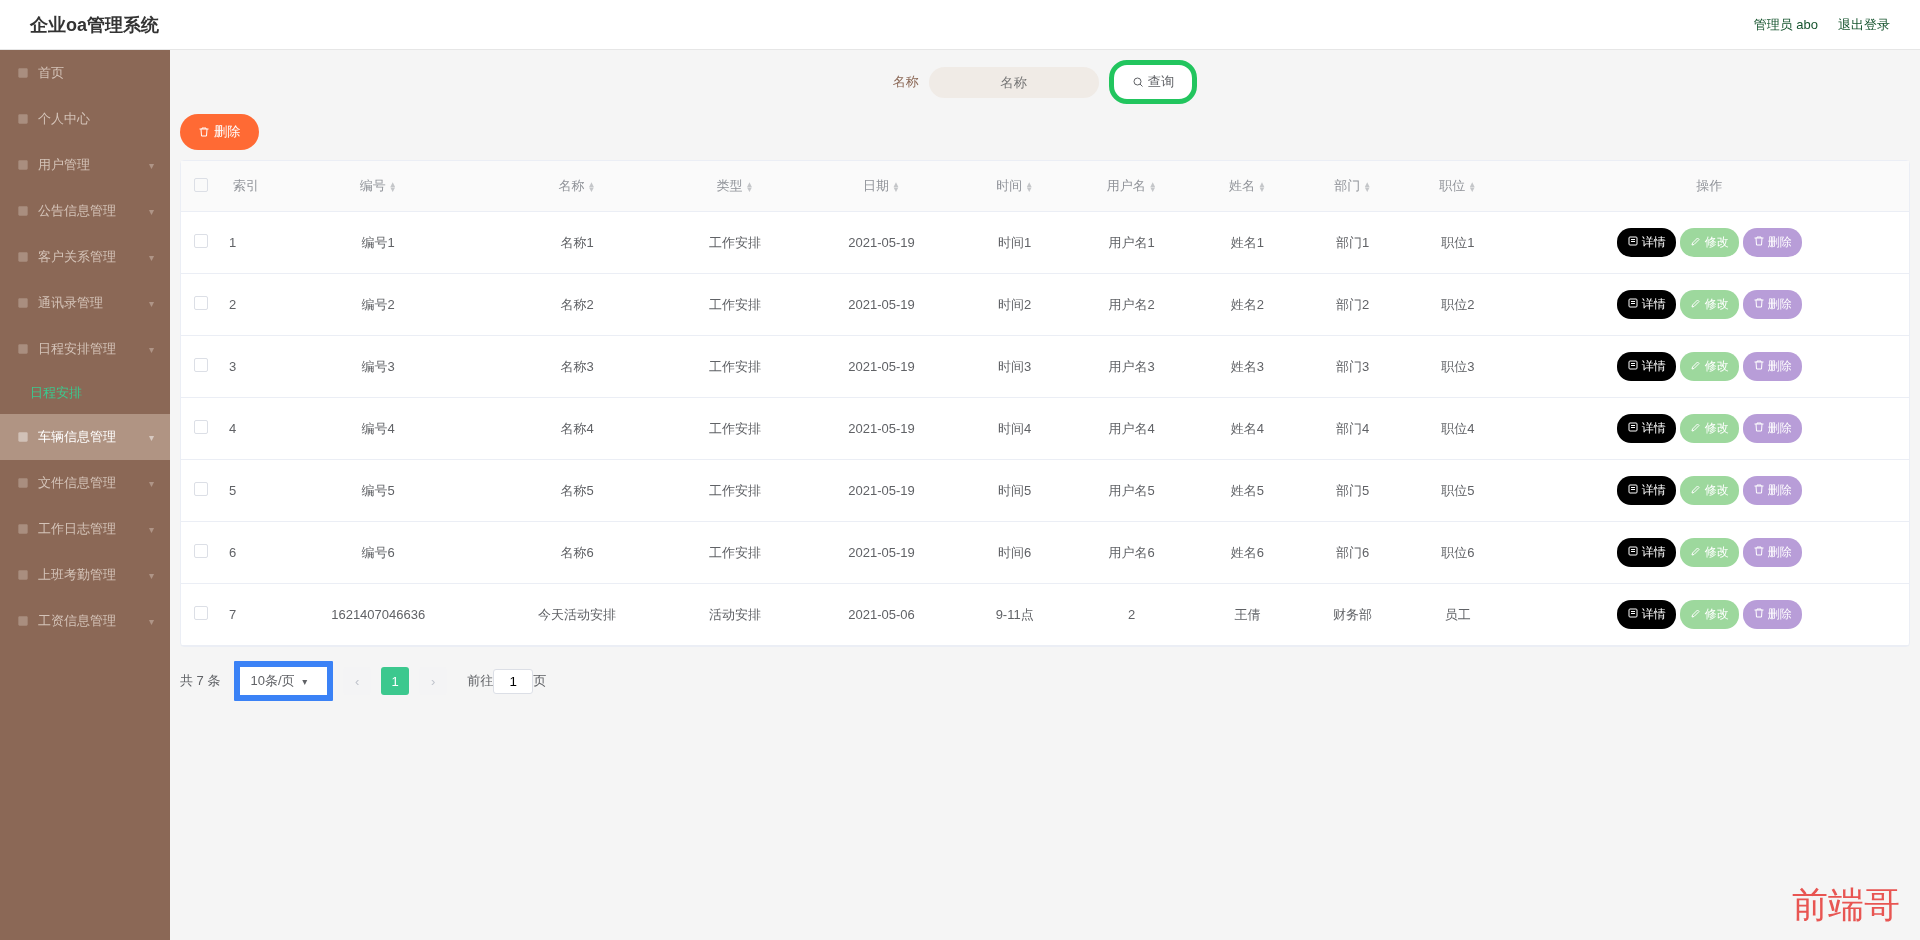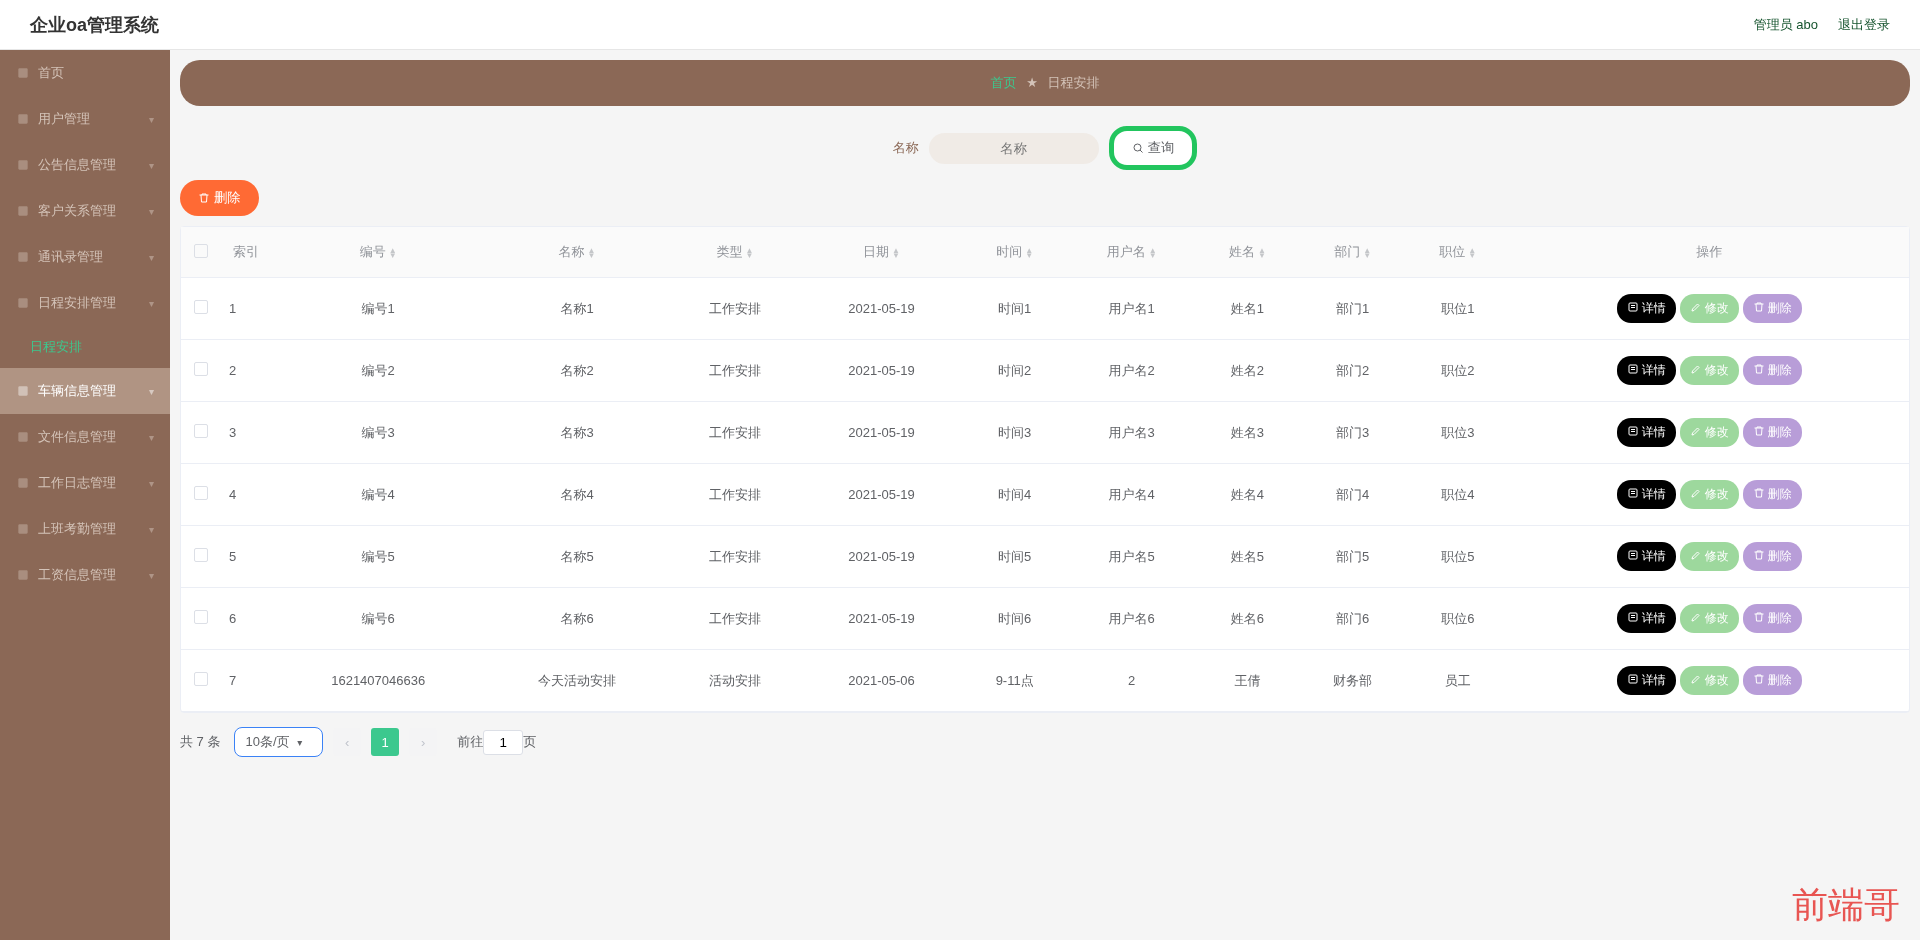--- a/index.html
+++ b/index.html
@@ -39,21 +39,21 @@
 th .sort { display: inline-flex; flex-direction: column; margin-left: 3px; vertical-align: middle; line-height: 5px; font-size: 8px; opacity: 0.5; }
 .checkbox { width: 14px; height: 14px; border: 1px solid #dcdfe6; border-radius: 2px; display: inline-block; cursor: pointer; }
 
 .row-btn { border: none; padding: 6px 10px; border-radius: 14px; cursor: pointer; font-size: 12px; display: inline-flex; align-items: center; gap: 3px; margin: 0 2px; }
 .btn-detail { background: #000000; color: #fff; }
 .btn-edit { background: #9dd89d; color: #fff; }
 .btn-del { background: #b89dd8; color: #fff; }
 
 .pagination { display: flex; align-items: center; gap: 10px; padding: 14px 0; color: #606266; }
 .page-total { margin-right: 4px; }
-.page-select { padding: 5px 20px 5px 10px; border: 1px solid #3b82f6; border-radius: 8px; background: #fff; position: relative; }
+.page-select { padding: 5px 20px 5px 10px; border: 6px solid #3b82f6; border-radius: 1px; background: #fff; position: relative; }
 .page-btn { width: 28px; height: 28px; display: inline-flex; align-items: center; justify-content: center; border-radius: 3px; cursor: pointer; background: #f4f4f5; color: #c0c4cc; }
 .page-btn.active { background: #3cc88e; color: #fff; }
 .page-jump { display: flex; align-items: center; gap: 0; margin-left: 10px; }
 .page-jump input { width: 40px; padding: 4px; border: 1px solid #dcdfe6; border-radius: 3px; text-align: center; }
 
 .watermark { position: fixed; bottom: 10px; right: 20px; font-size: 36px; color: #e53935; font-family: serif; opacity: 0.85; }
 
 .icon-svg { width: 12px; height: 12px; display: inline-block; }
 </style>
 </head>
@@ -72,20 +72,26 @@
       <div class="sidebar-item">
         <span class="icon"><svg viewBox="0 0 24 24" fill="currentColor" width="14" height="14">
             <rect x="4" y="4" width="16" height="16" rx="2" opacity="0.6"></rect>
           </svg></span>
         <span>首页</span>
       </div>
       <div class="sidebar-item">
         <span class="icon"><svg viewBox="0 0 24 24" fill="currentColor" width="14" height="14">
             <rect x="4" y="4" width="16" height="16" rx="2" opacity="0.6"></rect>
           </svg></span>
+        <span>个人中心</span>
+      </div>
+      <div class="sidebar-item">
+        <span class="icon"><svg viewBox="0 0 24 24" fill="currentColor" width="14" height="14">
+            <rect x="4" y="4" width="16" height="16" rx="2" opacity="0.6"></rect>
+          </svg></span>
         <span>用户管理</span>
         <span class="arrow">▾</span>
       </div>
       <div class="sidebar-item">
         <span class="icon"><svg viewBox="0 0 24 24" fill="currentColor" width="14" height="14">
             <rect x="4" y="4" width="16" height="16" rx="2" opacity="0.6"></rect>
           </svg></span>
         <span>公告信息管理</span>
         <span class="arrow">▾</span>
       </div>
@@ -142,25 +148,20 @@
       <div class="sidebar-item">
         <span class="icon"><svg viewBox="0 0 24 24" fill="currentColor" width="14" height="14">
             <rect x="4" y="4" width="16" height="16" rx="2" opacity="0.6"></rect>
           </svg></span>
         <span>工资信息管理</span>
         <span class="arrow">▾</span>
       </div>
     </div>
 
   <div class="main">
-    <div class="breadcrumb">
-      <span class="home">首页</span>
-      <span class="sep">★</span>
-      <span>日程安排</span>
-    </div>
 
     <div class="search-bar">
       <span class="search-label">名称</span>
       <input class="search-input" placeholder="名称" style="">
       <button class="search-btn">
         <svg class="icon-svg" viewBox="0 0 24 24" fill="none" stroke="currentColor" stroke-width="2">
             <circle cx="11" cy="11" r="7"></circle>
             <line x1="21" y1="21" x2="16" y2="16"></line>
           </svg>
         <span>查询</span>

